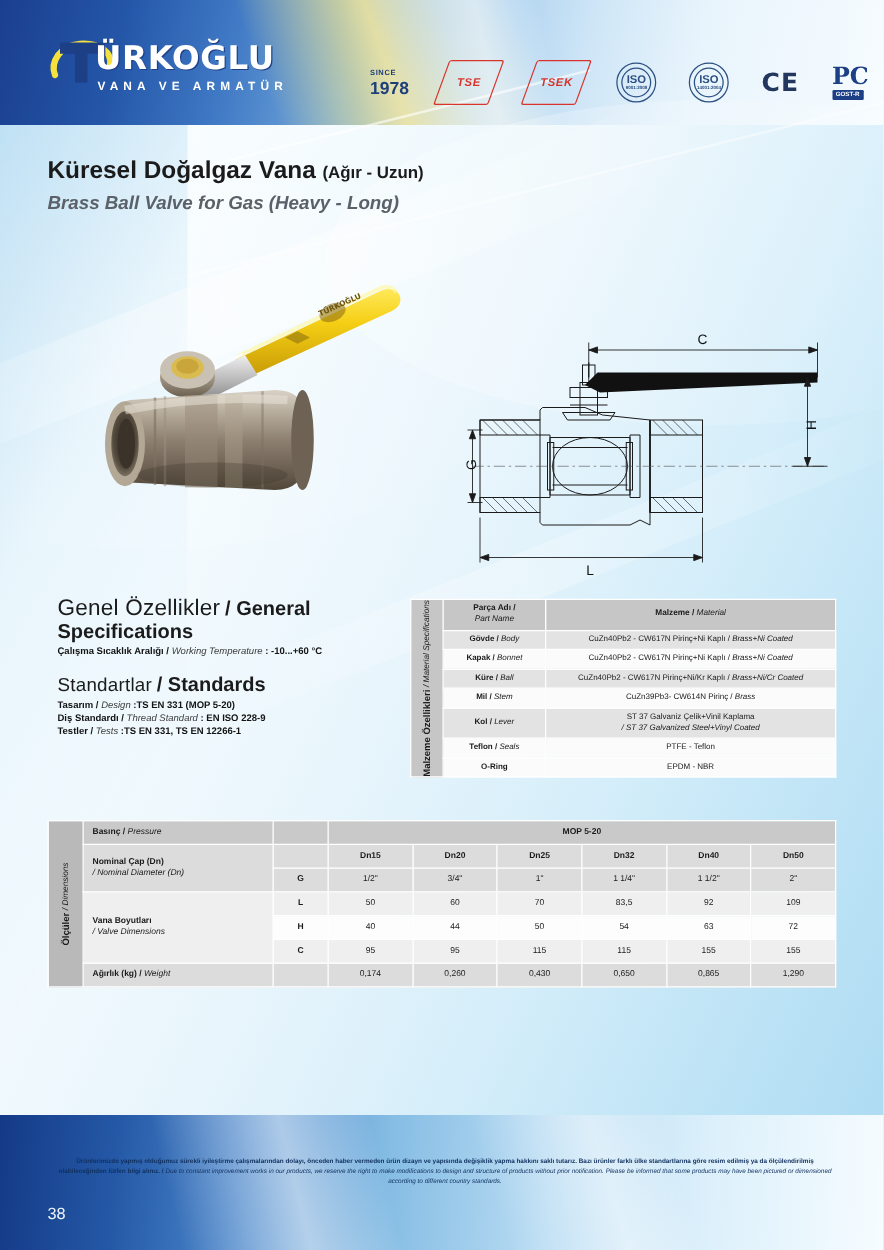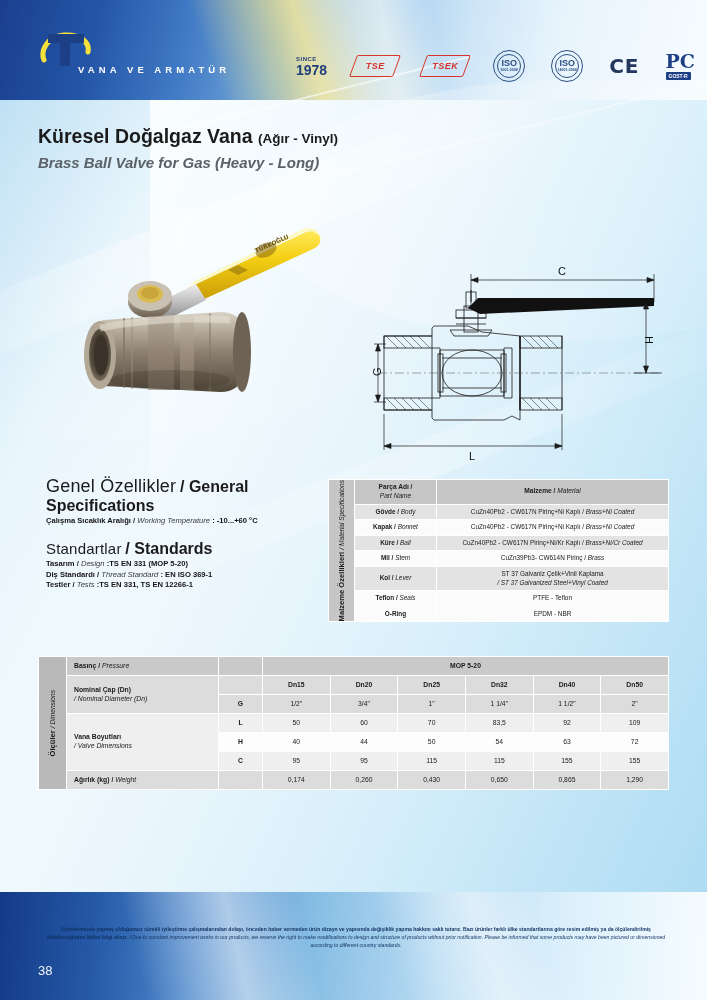--- a/index.html
+++ b/index.html
@@ -80,21 +80,21 @@
   }
 
   .certs {
     position: absolute; left: 296px; top: 46px;
     display: flex; align-items: center; gap: 26px; height: 40px;
   }
   .cert-since { display: flex; flex-direction: column; line-height: 1; color: #1f3f7a; }
   .cert-since .s1 { font-size: 6px; letter-spacing: .5px; font-weight: bold; }
   .cert-since .s2 { font-size: 14px; font-weight: bold; margin-top: 1px; }
   .cert-dia {
-    width: 44px; height: 22px;
+    width: 44px; height: 36px;
     display: flex; align-items: center; justify-content: center;
     position: relative;
   }
   .cert-dia .shape {
     position: absolute; inset: 0;
     border: 1.6px solid #d9342b; transform: skewX(-20deg);
     border-radius: 2px;
   }
   .cert-dia span.txt {
     position: relative; font-size: 9px; font-weight: bold; color: #d9342b;
@@ -247,20 +247,21 @@
   <div class="bg-left"></div>
   <div class="bg-band" style="left:-120px; top:200px; width:700px; height:60px; opacity:.55;"></div>
   <div class="bg-band" style="left:100px; top:430px; width:700px; height:40px; opacity:.35;"></div>
   <div class="bg-bottom2"></div>
 
   <div class="logo-wrap">
     <svg class="logo-t" viewBox="0 0 56 40">
       <path d="M6 30 C2 20, 10 6, 26 5 C42 4, 52 12, 50 22" stroke="#f5e03c" stroke-width="5" fill="none" stroke-linecap="round"></path>
       <path d="M10 4 L46 4 L46 13 L32 13 L32 36 L22 36 L22 13 L10 13 Z" fill="#1d3f86"></path>
     </svg>
+    <div class="logo-text">ÜRKOĞLU</div>
     <div class="logo-sub">VANA VE ARMATÜR</div>
   </div>
 
   <div class="certs">
     <div class="cert-since">
       <span class="s1">SINCE</span>
       <span class="s2">1978</span>
     </div>
     <div class="cert-dia">
       <span class="shape"></span>
@@ -281,21 +282,21 @@
     <div class="cert-ce">CE</div>
     <div class="cert-pc">
       <span class="pc-main">PC</span>
       <span class="pc-sub">GOST-R</span>
     </div>
     <div class="cert-eac">EAC</div>
   </div>
 
   <div class="title-tr">
     <span>Küresel Doğalgaz Vana</span>
-    <span class="paren">(Ağır - Vinyl)</span>
+    <span class="paren">(Ağır - Uzun)</span>
   </div>
   <div class="title-en">Brass Ball Valve for Gas (Heavy - Long)</div>
 
   <svg class="photo" viewBox="0 0 285 205">
     <defs>
       <linearGradient id="brassBody" x1="0" y1="0" x2="0" y2="1">
         <stop offset="0%" stop-color="#d8d2c6"></stop>
         <stop offset="22%" stop-color="#b7ad9d"></stop>
         <stop offset="50%" stop-color="#8d8071"></stop>
         <stop offset="78%" stop-color="#6d6154"></stop>
@@ -448,21 +449,21 @@
         <span class="en">/ Standards</span>
       </div>
       <div class="spec-line">
         <span>Tasarım /</span>
         <span class="it">Design</span>
         <span>:TS EN 331 (MOP 5-20)</span>
       </div>
       <div class="spec-line">
         <span>Diş Standardı /</span>
         <span class="it">Thread Standard</span>
-        <span>: EN ISO 369-1</span>
+        <span>: EN ISO 228-9</span>
       </div>
       <div class="spec-line">
         <span>Testler /</span>
         <span class="it">Tests</span>
         <span>:TS EN 331, TS EN 12266-1</span>
       </div>
     </div>
 
   </div>
 

